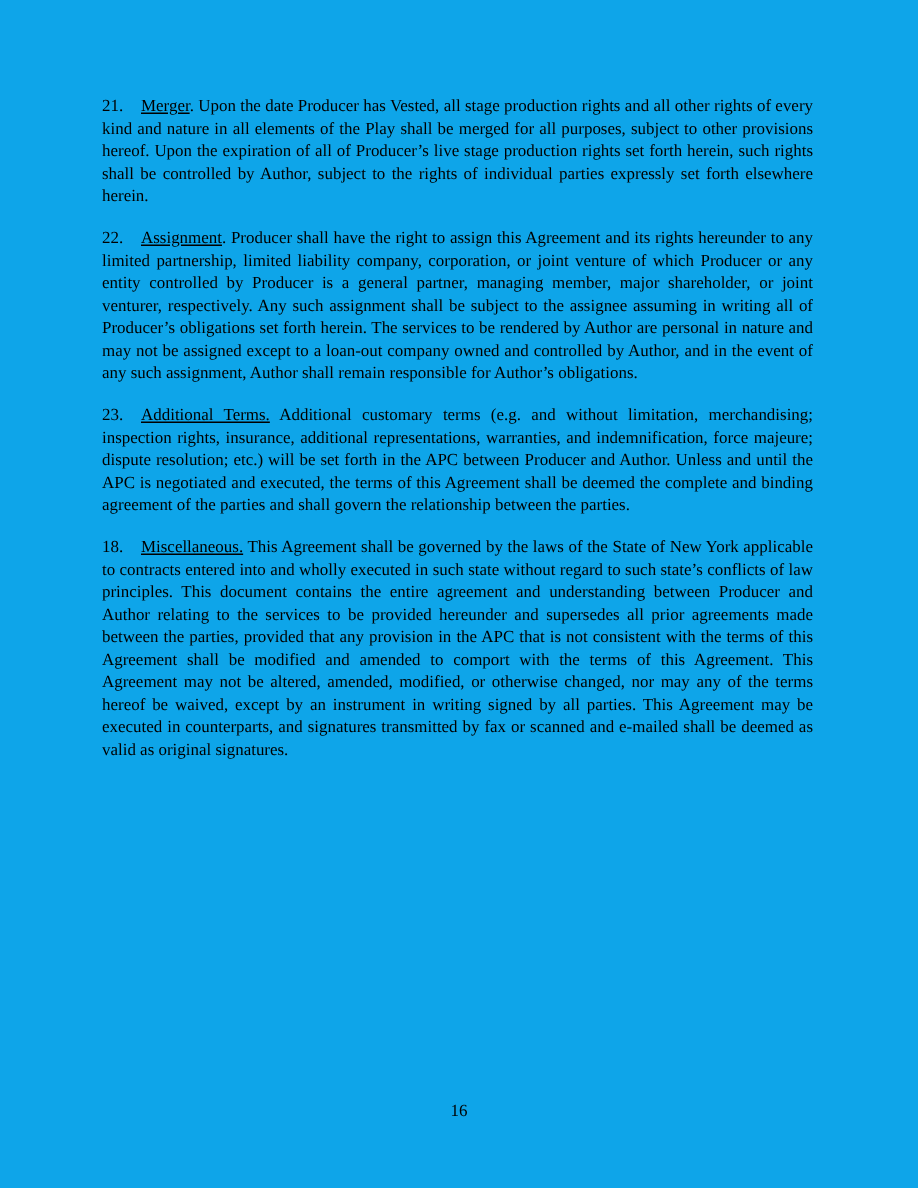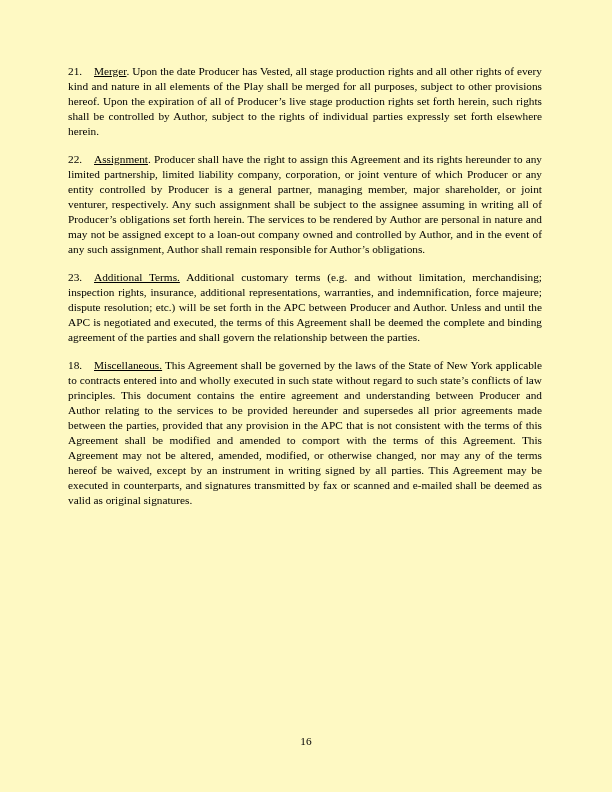--- a/index.html
+++ b/index.html
@@ -14,21 +14,21 @@
     color: #000000;
     position: relative;
     overflow: hidden;
   }
   .page {
     position: absolute;
     left: 0;
     top: 0;
     width: 612px;
     height: 792px;
-    background: #fef9c3;
+    background: #0ea5e9;
     box-sizing: border-box;
   }
   .content {
     position: absolute;
     left: 68px;
     top: 64px;
     width: 474px;
   }
   .para {
     font-size: 11.3px;

